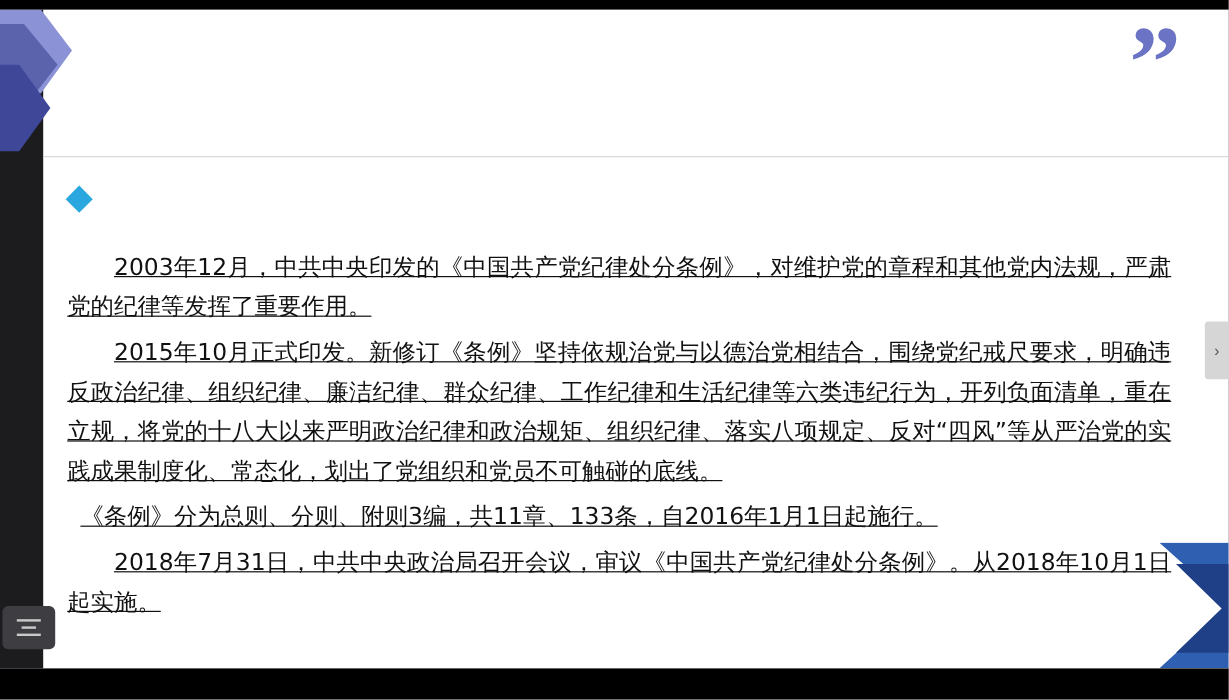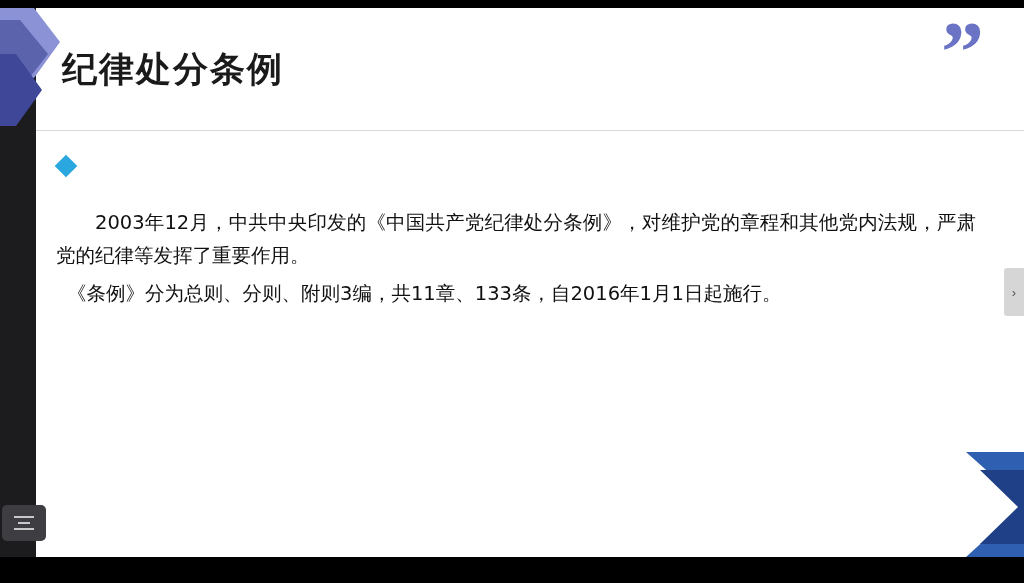--- a/index.html
+++ b/index.html
@@ -107,20 +107,21 @@
   
   .body-text {
     position: absolute;
     left: 56px; top: 206px;
     width: 920px;
     font-size: 19.5px;
     line-height: 33px;
     color: #111111;
     font-family: "DejaVu Sans", "Liberation Sans", sans-serif;
     text-align: justify;
+    text-decoration: underline;
   }
   .body-text p {
     margin: 0 0 5px 0;
     text-indent: 2em;
   }
   .body-text p.noindent {
     text-indent: 0;
     margin-left: 11px;
   }
   
@@ -170,31 +171,32 @@
   <div class="chevron-left">
     <svg width="60" height="140" viewBox="0 0 60 140">
       <polygon points="0,0 34,0 60,34 34,70 0,70" fill="#8b93d6"></polygon>
       <polygon points="0,12 20,12 48,46 20,82 0,82" fill="#5b63ad"></polygon>
       <polygon points="0,46 16,46 42,82 16,118 0,118" fill="#3f4798"></polygon>
     </svg>
   </div>
 
   <div class="quote-mark">”</div>
 
-  <div class="title">纪律处分条例</div>
 
   <div class="title-rule"></div>
 
   <div class="section-heading">
     <span class="diamond"></span>
   </div>
 
   <div class="body-text">
     <p>2003年12月，中共中央印发的《中国共产党纪律处分条例》，对维护党的章程和其他党内法规，严肃党的纪律等发挥了重要作用。</p>
+    <p>2015年10月正式印发。新修订《条例》坚持依规治党与以德治党相结合，围绕党纪戒尺要求，明确违反政治纪律、组织纪律、廉洁纪律、群众纪律、工作纪律和生活纪律等六类违纪行为，开列负面清单，重在立规，将党的十八大以来严明政治纪律和政治规矩、组织纪律、落实八项规定、反对“四风”等从严治党的实践成果制度化、常态化，划出了党组织和党员不可触碰的底线。</p>
     <p class="noindent">《条例》分为总则、分则、附则3编，共11章、133条，自2016年1月1日起施行。</p>
+    <p>2018年7月31日，中共中央政治局召开会议，审议《中国共产党纪律处分条例》。从2018年10月1日起实施。</p>
   </div>
 
   <div class="arrow-right">
     <svg width="110" height="105" viewBox="0 0 110 105">
       <polygon points="110,0 110,105 52,105 110,52 52,0" fill="#2f5fb0"></polygon>
       <polygon points="110,18 110,92 66,92 104,55 66,18" fill="#1f3f86"></polygon>
     </svg>
   </div>
 
   <div class="edge-tab">›</div>

